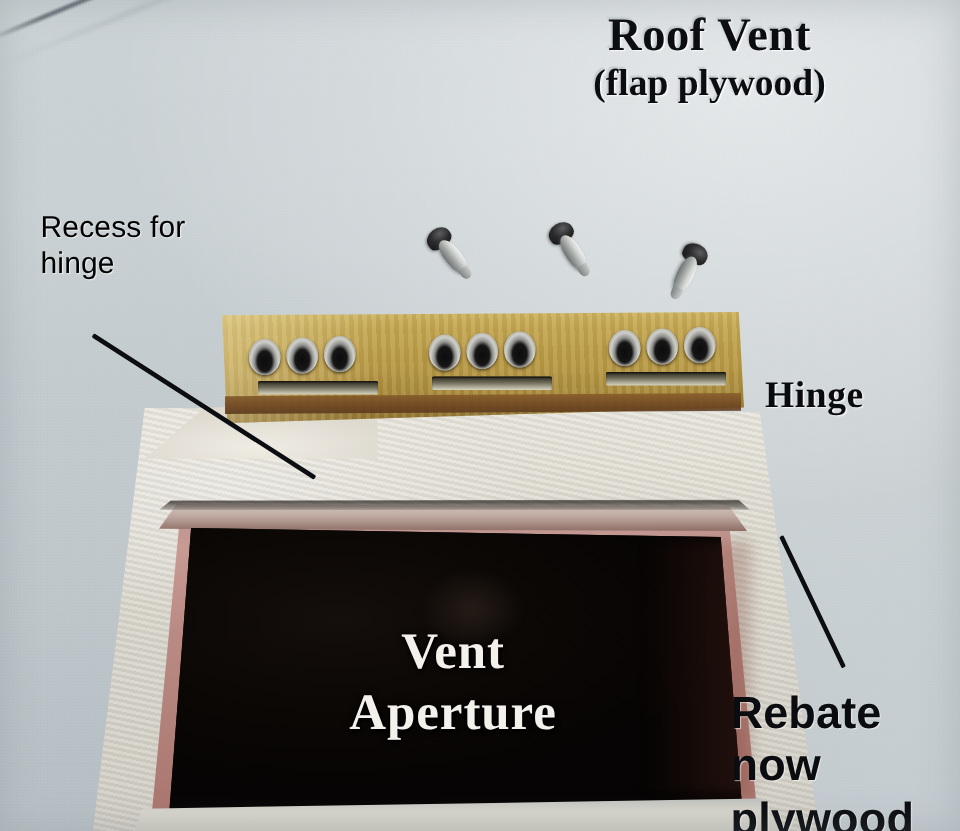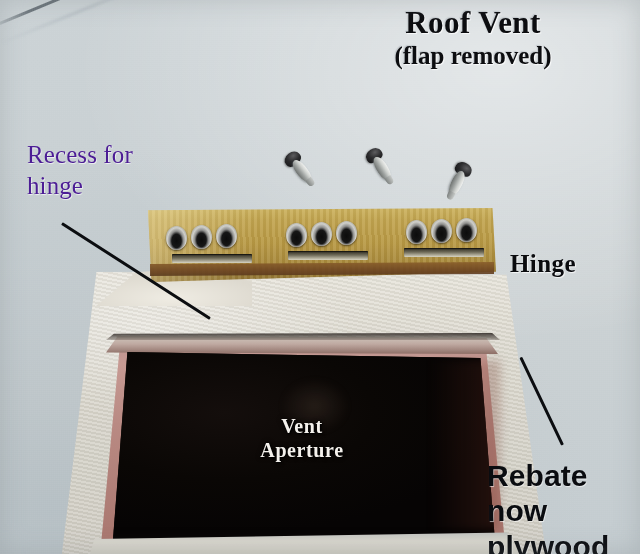--- a/index.html
+++ b/index.html
@@ -82,24 +82,24 @@
     font-size: 25px;
     color: #0c0d10;
     line-height: 1.2;
     margin-top: 2px;
     text-shadow: 1px 1px 1px rgba(255,255,255,0.85), -1px -1px 1px rgba(140,150,158,0.35);
   }
 
   
   .label-sans {
     position: absolute;
-    font-family: Liberation Serif, serif;
-    font-size: 25px;
+    font-family: Liberation Sans, sans-serif;
+    font-size: 20px;
     font-weight: 500;
-    color: #4c1d95;
+    color: #000000;
     line-height: 1.22;
     letter-spacing: 0.1px;
     text-shadow: 0.7px 0.7px 0.8px rgba(255,255,255,0.7);
     white-space: pre-line;
   }
   .label-sans-bold {
     position: absolute;
     font-family: "Liberation Sans", sans-serif;
     font-size: 30px;
     font-weight: bold;
@@ -115,21 +115,21 @@
     font-family: "Liberation Serif", "DejaVu Serif", serif;
     font-size: 25px;
     font-weight: bold;
     color: #0a0b0e;
     letter-spacing: 0.4px;
     text-shadow: 1px 1px 1px rgba(255,255,255,0.8);
   }
   .label-white-serif {
     position: absolute;
     font-family: "Liberation Serif", "DejaVu Serif", serif;
-    font-size: 20px;
+    font-size: 34px;
     font-weight: bold;
     color: #f4f1ec;
     text-align: center;
     line-height: 1.22;
     letter-spacing: 0.6px;
     white-space: pre-line;
     text-shadow: 0 0 5px rgba(0,0,0,0.95), 1px 1px 2px rgba(0,0,0,1);
   }
 
   
@@ -427,21 +427,21 @@
     <div class="tip"></div>
   </div>
   <div class="screw" style="left:466px; top:155px; transform: rotate(116deg);">
     <div class="head"></div>
     <div class="shank"></div>
     <div class="tip"></div>
   </div>
 
   <div class="title-block">
     <div class="title-main">Roof Vent</div>
-    <div class="title-sub">(flap removed)</div>
+    <div class="title-sub">(flap plywood)</div>
   </div>
 
   <div class="label-sans" style="left:27px; top:140px;">Recess for
 hinge</div>
   <div class="leader" style="left:62px; top:222px; width:176px; height:2.6px; transform: rotate(32.7deg);"></div>
 
   <div class="label-serif-bold" style="left:510px; top:250px;">Hinge</div>
 
   <div class="label-white-serif" style="left:202px; top:414px; width:200px;">Vent
 Aperture</div>

